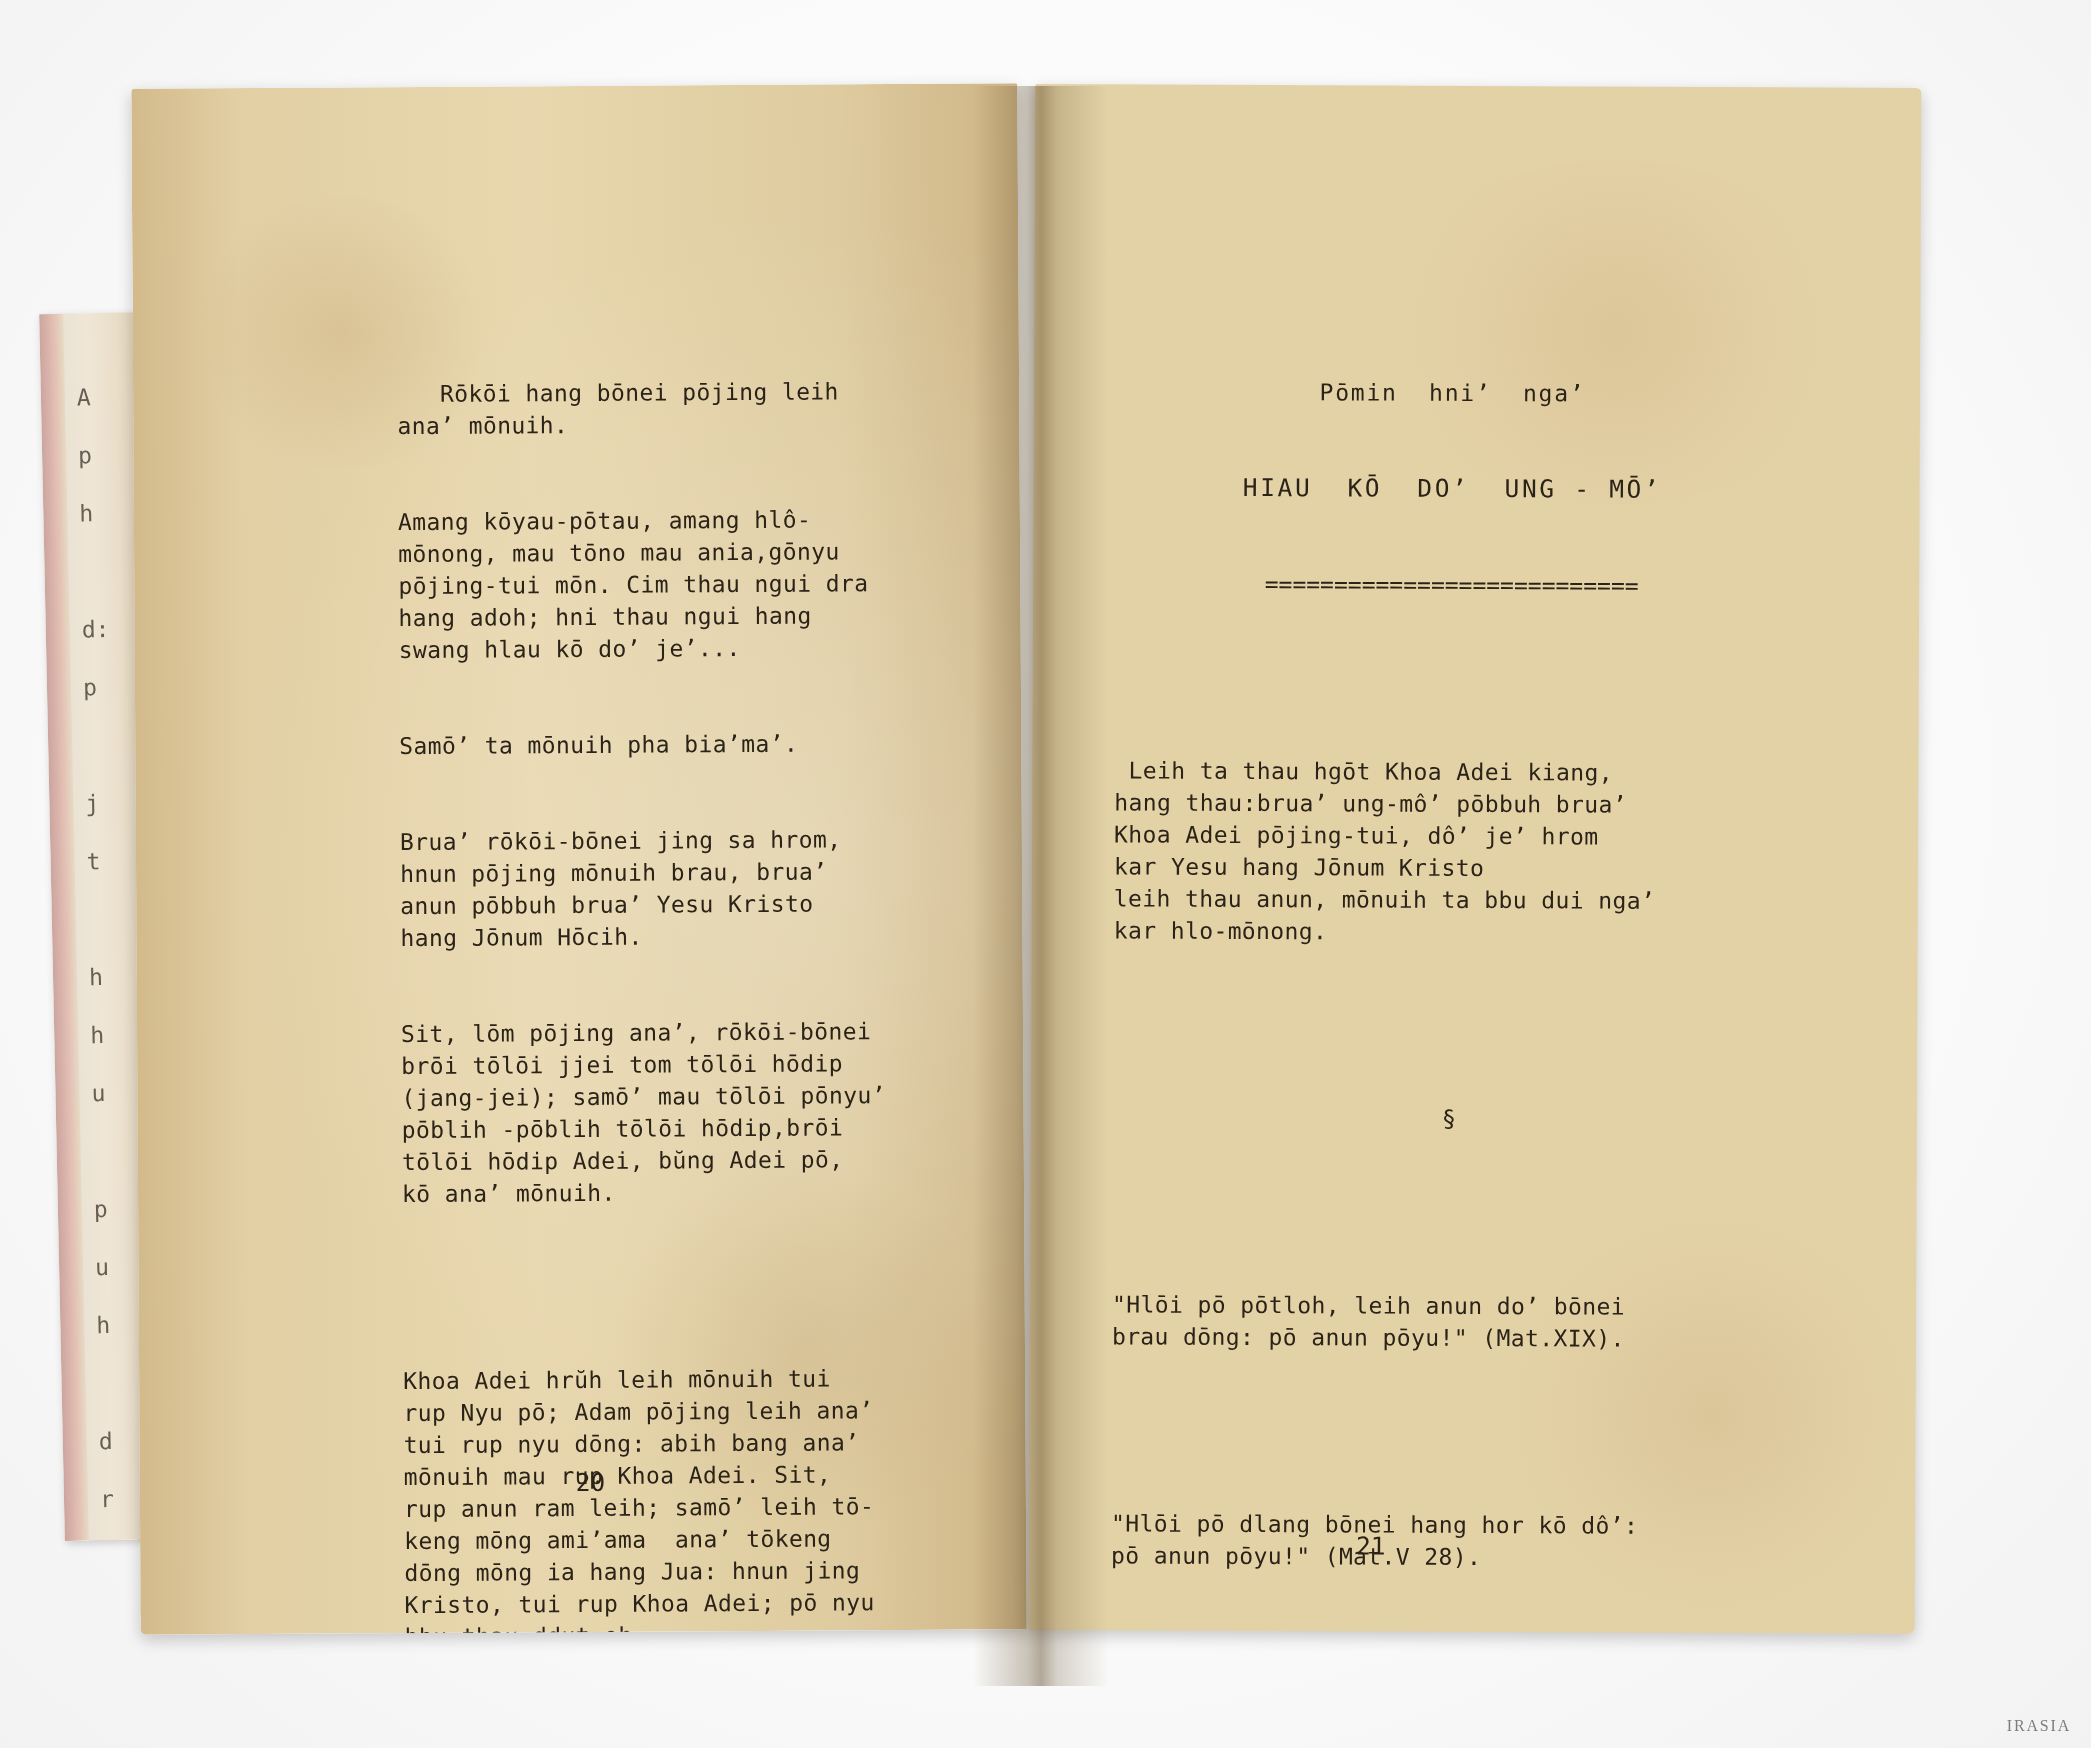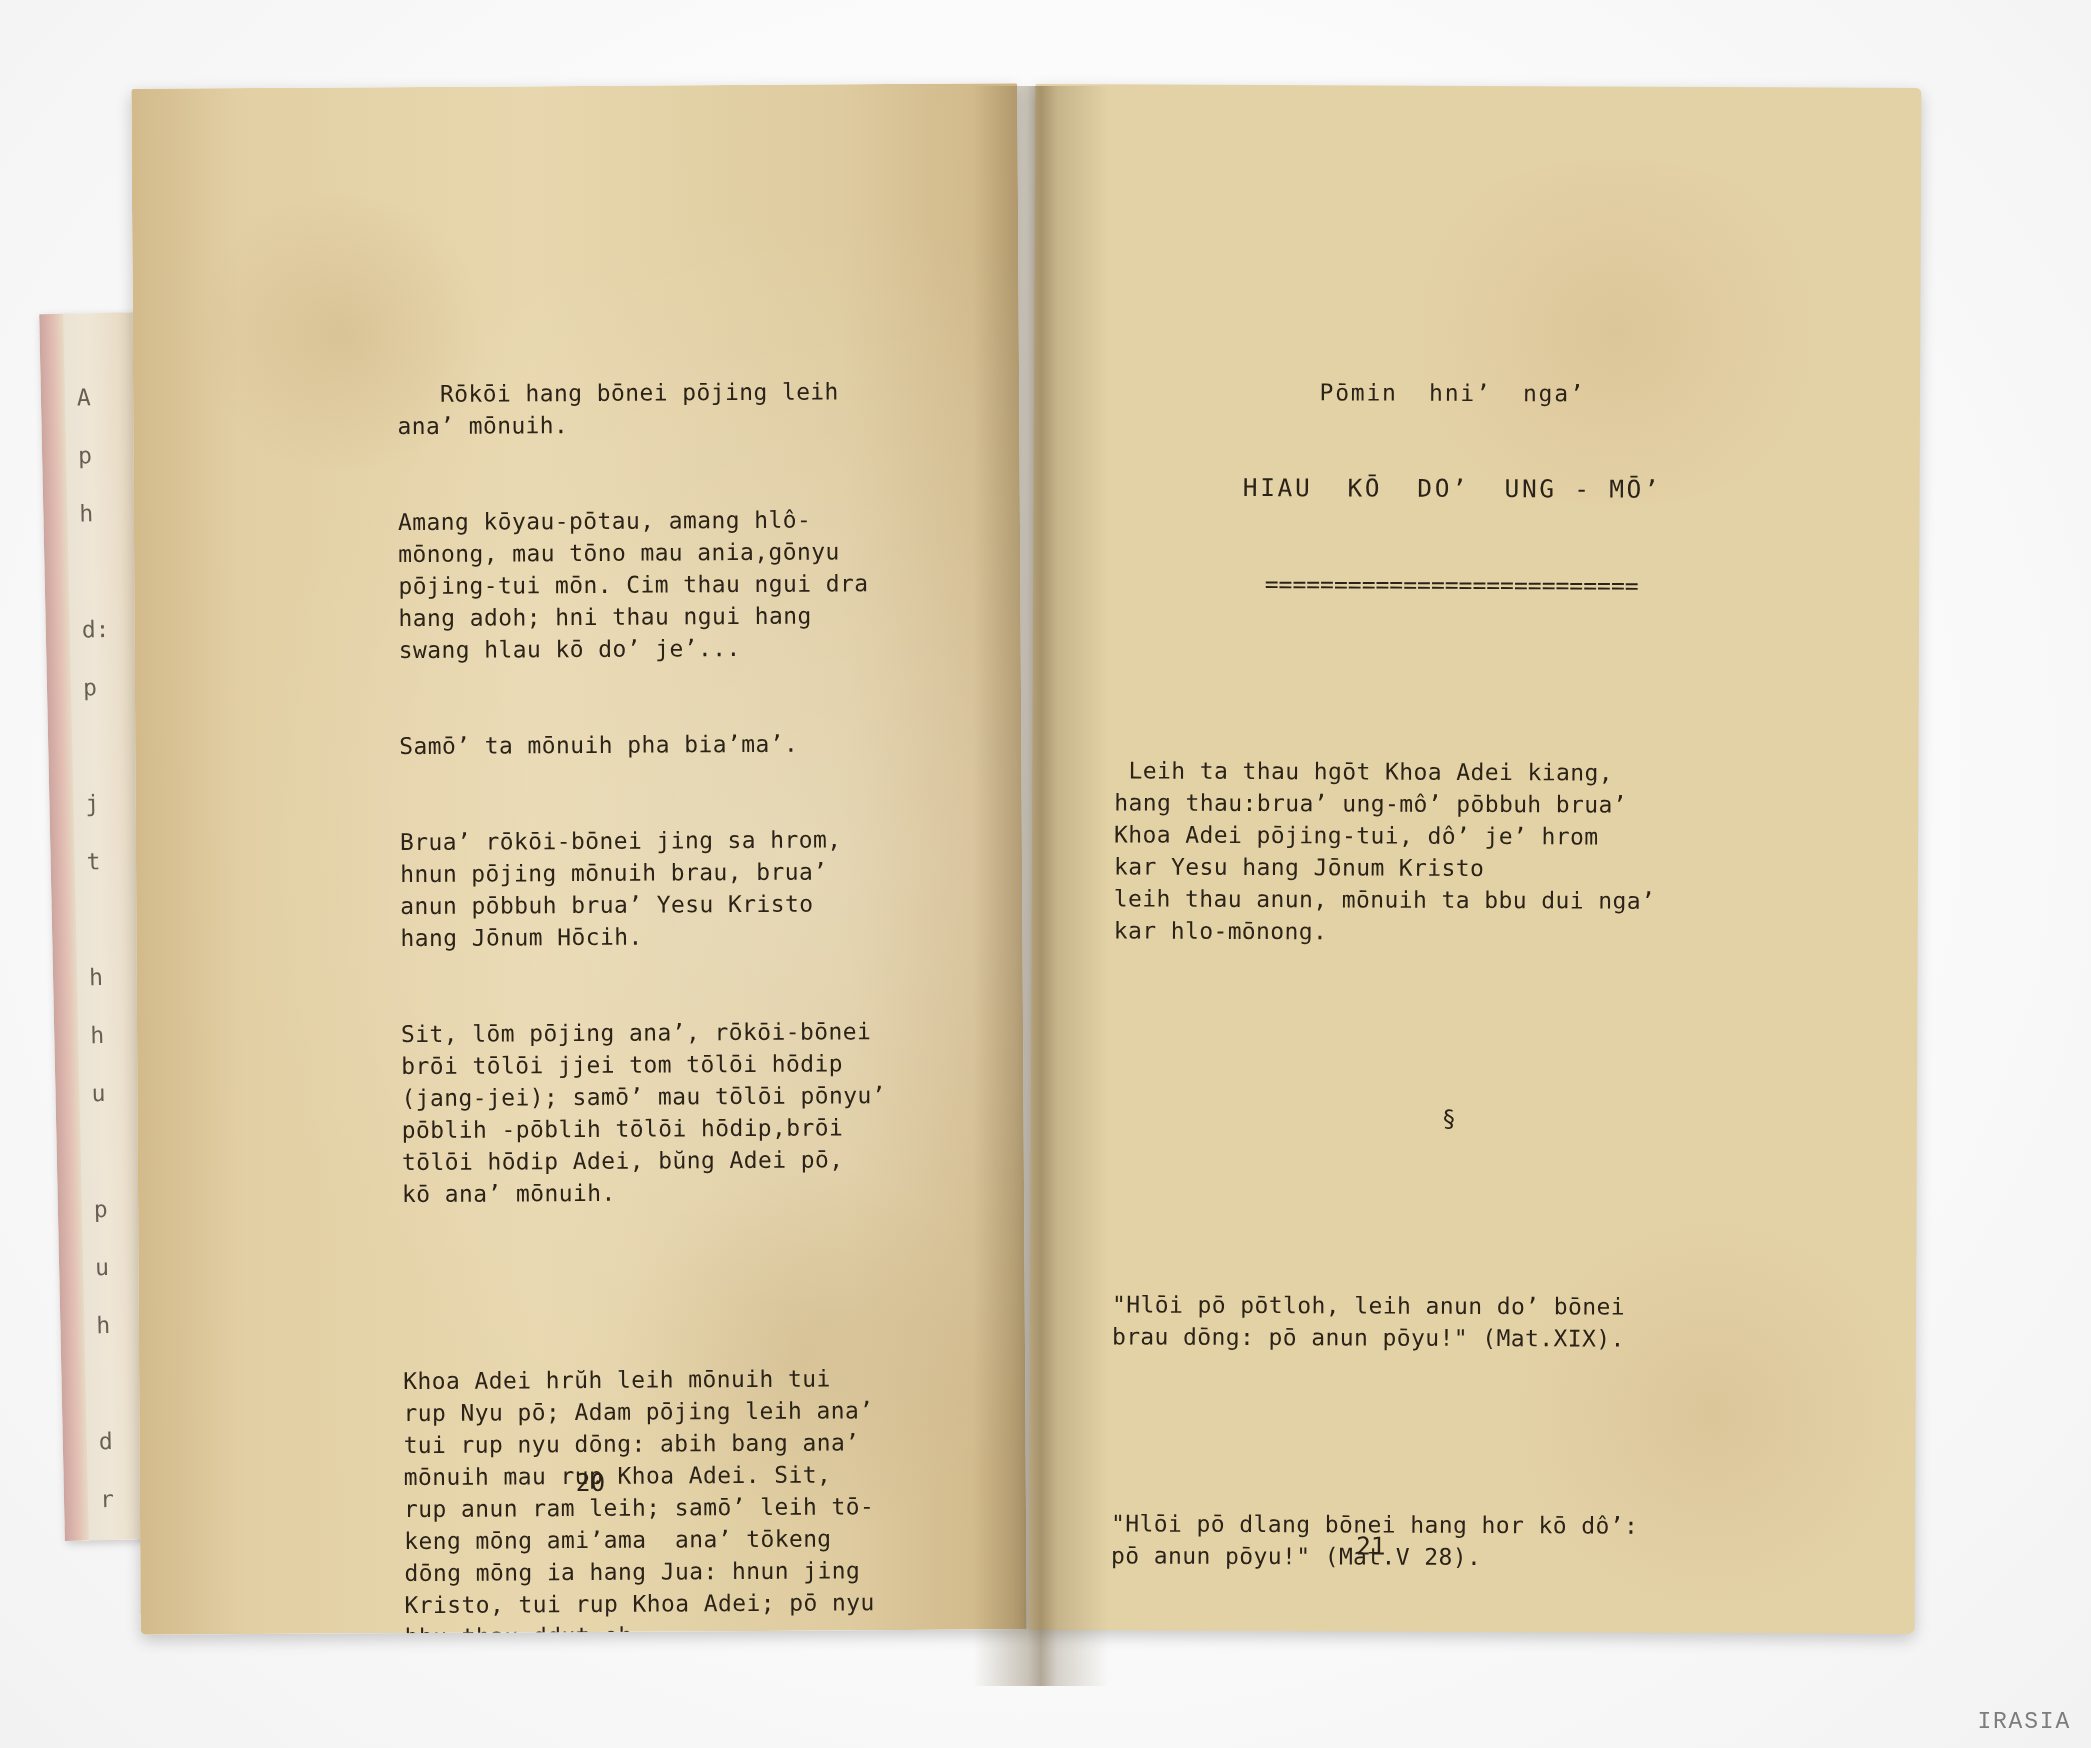--- a/index.html
+++ b/index.html
@@ -142,22 +142,22 @@
   .folio-right { left: 1229px; top: 1429px; }
 
   .ornament { text-align:center; font-size: 23.6px; letter-spacing: 0.9px; }
 
   
   #watermark {
     position: absolute;
     right: 20px;
     bottom: 12.7px;
     color: #7d7d7d;
-    font-family: Liberation Mono, monospace;
-    font-size: 23px;
+    font-family: Liberation Serif, serif;
+    font-size: 16px;
     letter-spacing: 1.8px;
     margin-top: 20px;
   }
 </style>
 </head>
 <body>
 
 <div id="scene">
 
   <div id="book">

